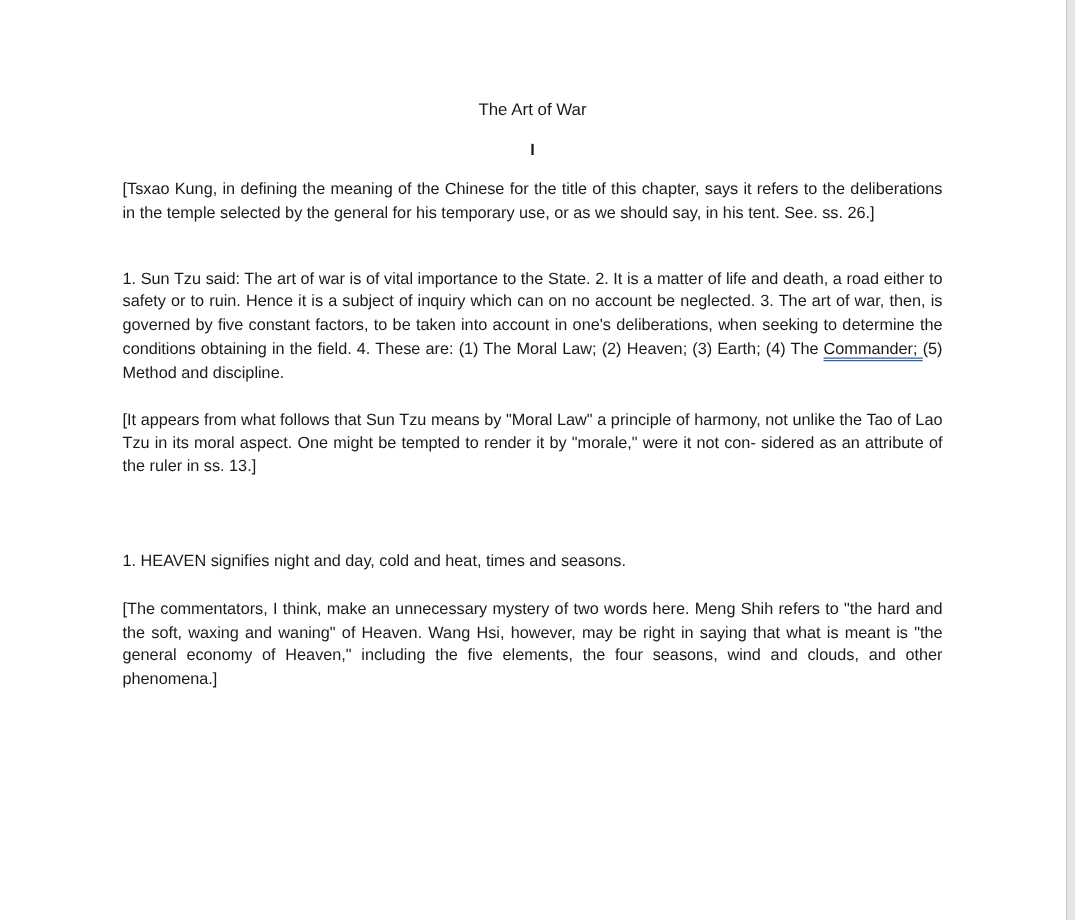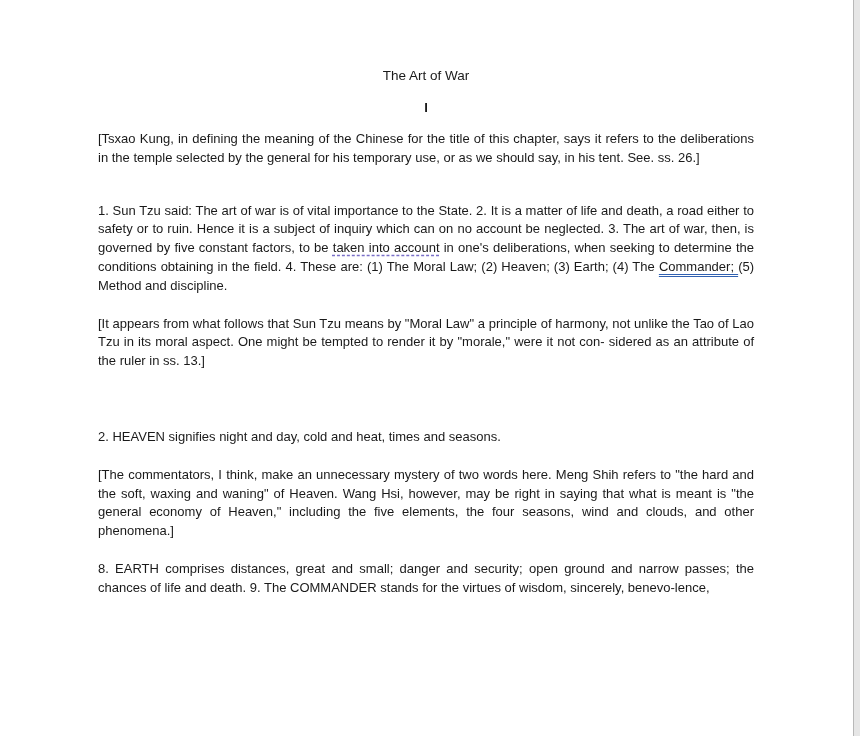--- a/index.html
+++ b/index.html
@@ -40,21 +40,21 @@
     top: 66px;
     width: 656px;
     font-family: "Liberation Sans", sans-serif;
     font-size: 13px;
     color: #1a1a1a;
     line-height: 18.8px;
   }
   .title {
     text-align: center;
     font-size: 13.5px;
-    margin: 0 0 12px 0;
+    margin: 12px 0 12px 0;
     line-height: 20px;
   }
   .roman {
     text-align: center;
     font-weight: bold;
     font-size: 13px;
     margin: 0 0 12px 0;
     line-height: 20px;
   }
   .chapter {
@@ -64,21 +64,20 @@
     margin: 0 0 10px 0;
     line-height: 20px;
   }
   p.para {
     margin: 0;
     text-align: justify;
   }
   .gap-lg { height: 34px; }
   .gap { height: 19px; }
   .gram-err {
-    text-decoration: underline;
     text-decoration-style: dashed;
     text-decoration-color: #7a6fc8;
     text-underline-offset: 3px;
   }
   .spell-err {
     text-decoration: underline;
     text-decoration-style: double;
     text-decoration-color: #3060b0;
     text-underline-offset: 3px;
   }
@@ -98,23 +97,22 @@
       <p class="para"><span>1. Sun Tzu said: The art of war is of vital importance to the State. 2. It is a matter of life and death, a road either to safety or to ruin. Hence it is a subject of inquiry which can on no account be neglected. 3. The art of war, then, is governed by five constant factors, to be </span><span class="gram-err">taken into account</span><span> in one's deliberations, when seeking to determine the conditions obtaining in the field. 4. These are: (1) The Moral Law; (2) Heaven; (3) Earth; (4) The </span><span class="spell-err">Commander; </span><span> (5) Method and discipline.</span></p>
       <div class="gap"></div>
 
       <p class="para">[It appears from what follows that Sun Tzu means by "Moral Law" a principle of harmony, not unlike the Tao of Lao Tzu in its moral aspect. One might be tempted to render it by "morale," were it not con- sidered as an attribute of the ruler in ss. 13.]</p>
       <div class="gap"></div>
 
       <div class="gap"></div>
 
       <div class="gap"></div>
 
-      <p class="para">2. HEAVEN signifies night and day, cold and heat, times and seasons.</p>
+      <p class="para">1. HEAVEN signifies night and day, cold and heat, times and seasons.</p>
       <div class="gap"></div>
 
       <p class="para">[The commentators, I think, make an unnecessary mystery of two words here. Meng Shih refers to "the hard and the soft, waxing and waning" of Heaven. Wang Hsi, however, may be right in saying that what is meant is "the general economy of Heaven," including the five elements, the four seasons, wind and clouds, and other phenomena.]</p>
       <div class="gap"></div>
 
-      <p class="para">8. EARTH comprises distances, great and small; danger and security; open ground and narrow passes; the chances of life and death. 9. The COMMANDER stands for the virtues of wisdom, sincerely, benevo-lence,</p>
     </div>
   </div>
   <div class="right-gutter"></div>
 </div>
 
 </body></html>

